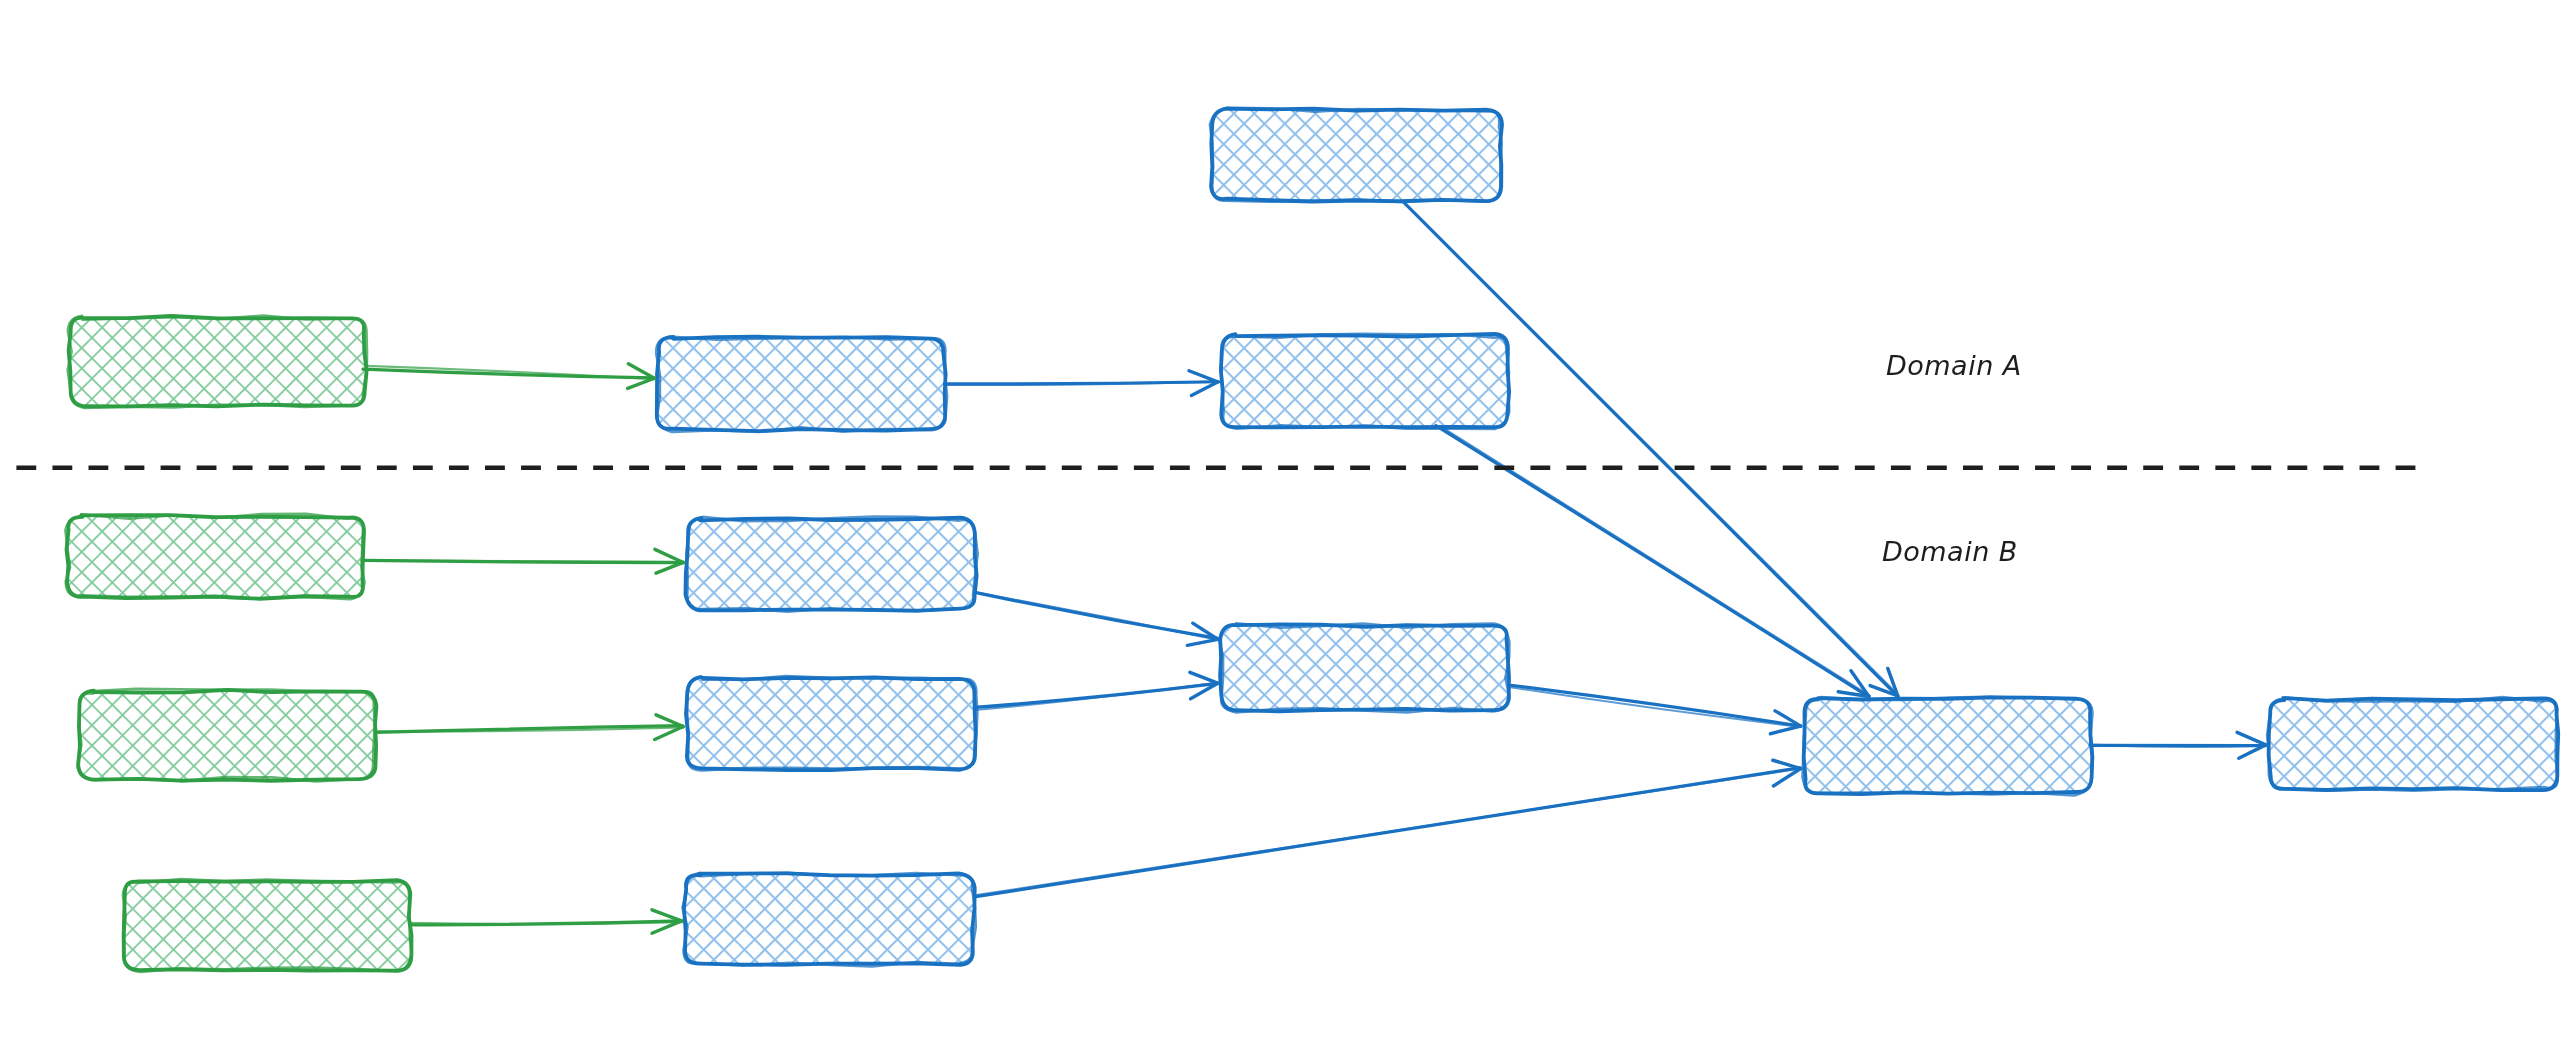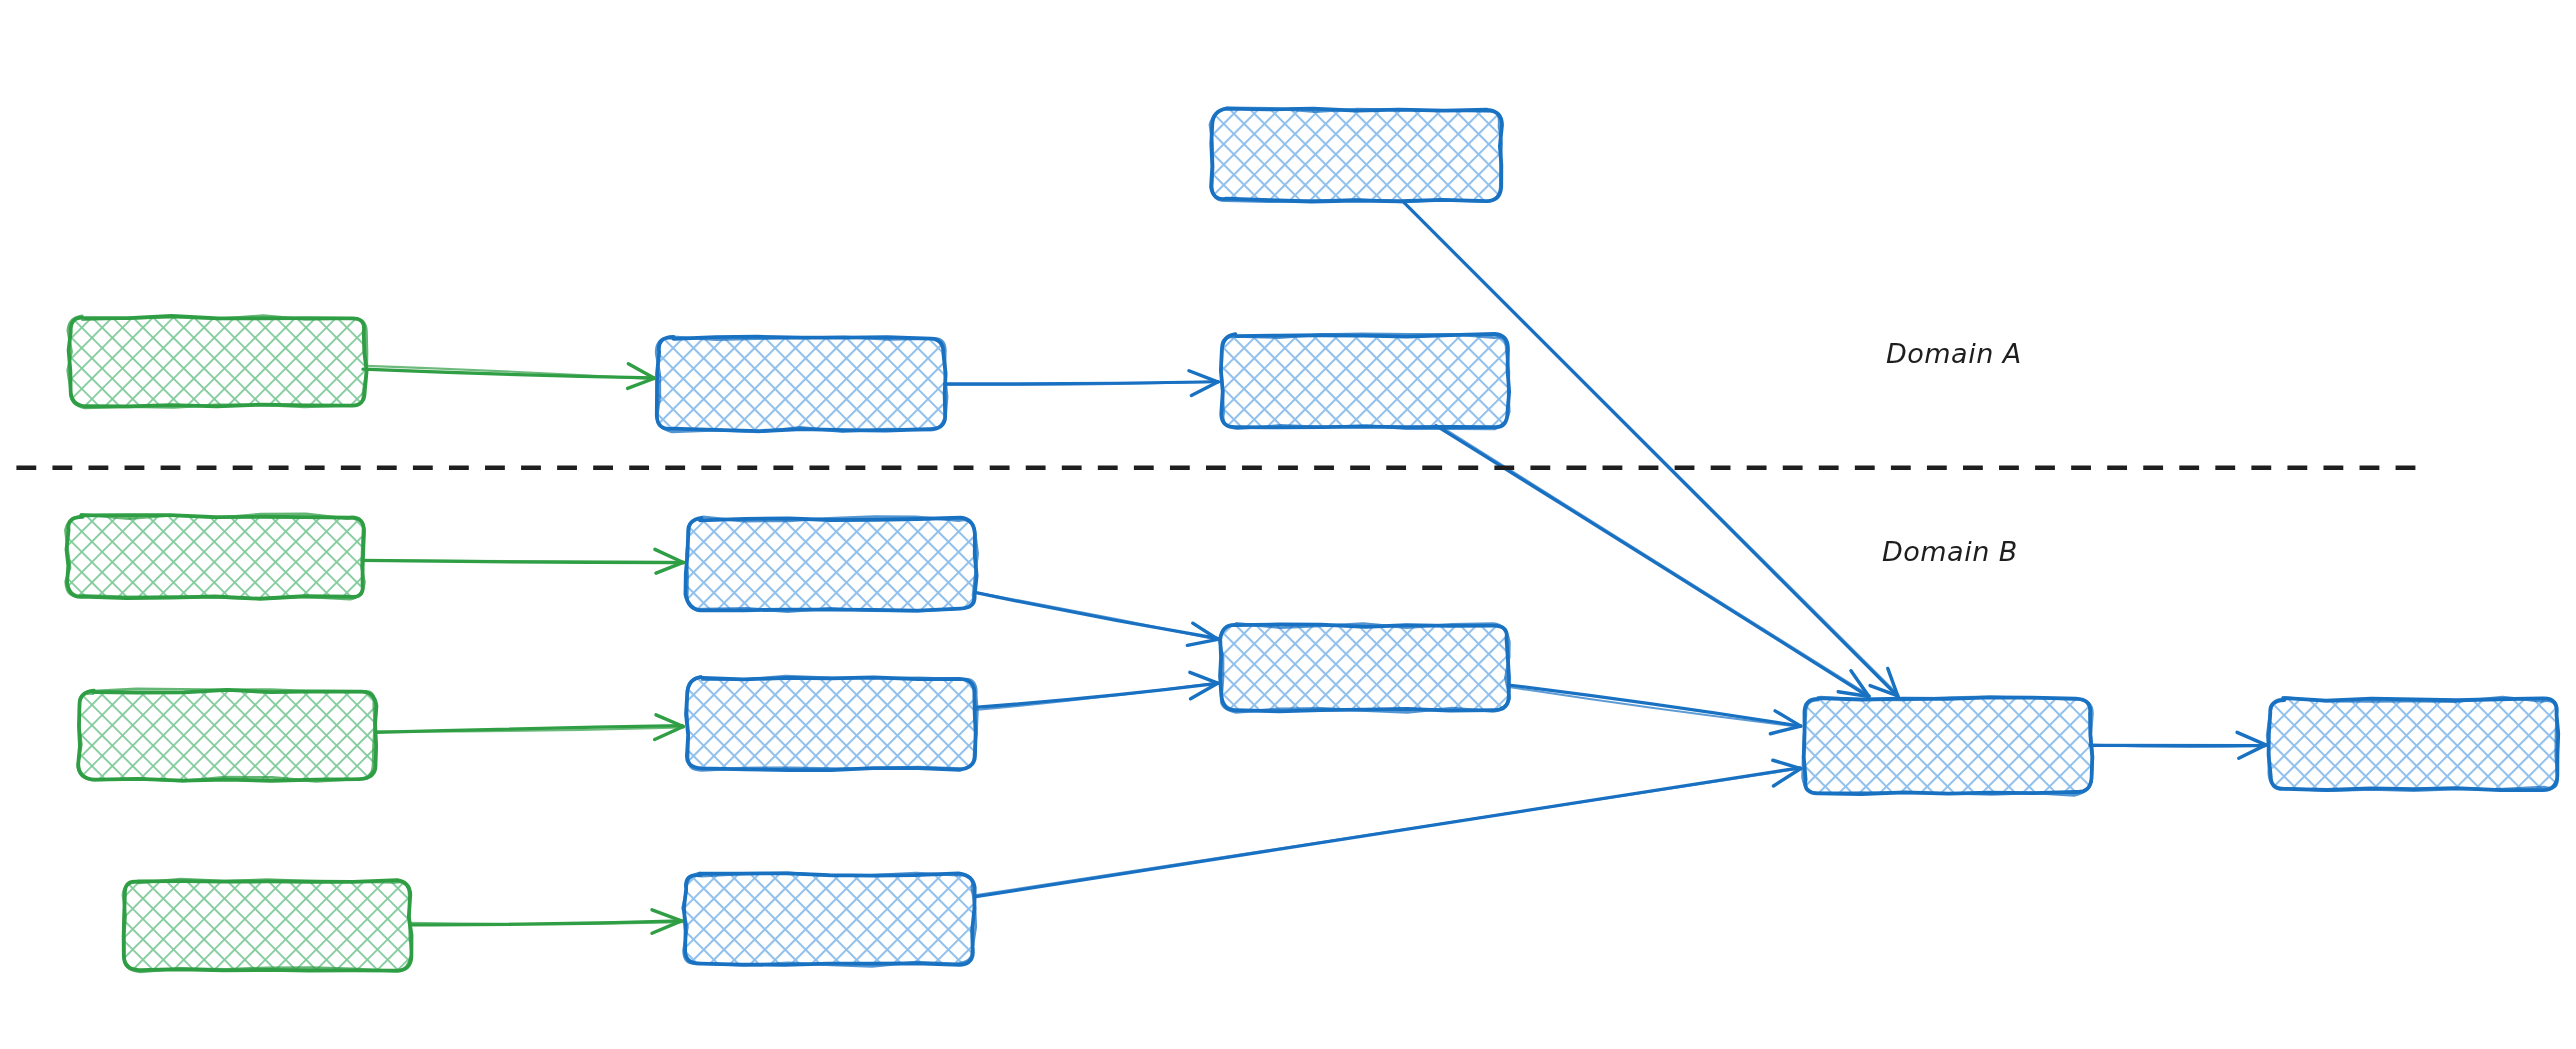--- a/index.html
+++ b/index.html
@@ -27,21 +27,21 @@
     position: absolute;
     font-family: "DejaVu Sans", sans-serif;
     font-size: 27px;
     font-style: italic;
     font-weight: 500;
     color: #1e1e1e;
     letter-spacing: 0.5px;
     white-space: nowrap;
     user-select: none;
   }
-  #domain-a-label { left: 1886px; top: 338px; }
+  #domain-a-label { left: 1886px; top: 350px; }
   #domain-b-label { left: 1882px; top: 536px; text-align: right; }
 </style>
 </head>
 <body>
 
 <div id="canvas-root">
 
   <svg id="scene" viewBox="0 0 2858 1164" xmlns="http://www.w3.org/2000/svg">
     <defs>
       <pattern id="hatch-green" width="16" height="16" patternUnits="userSpaceOnUse" patternTransform="rotate(45)">

